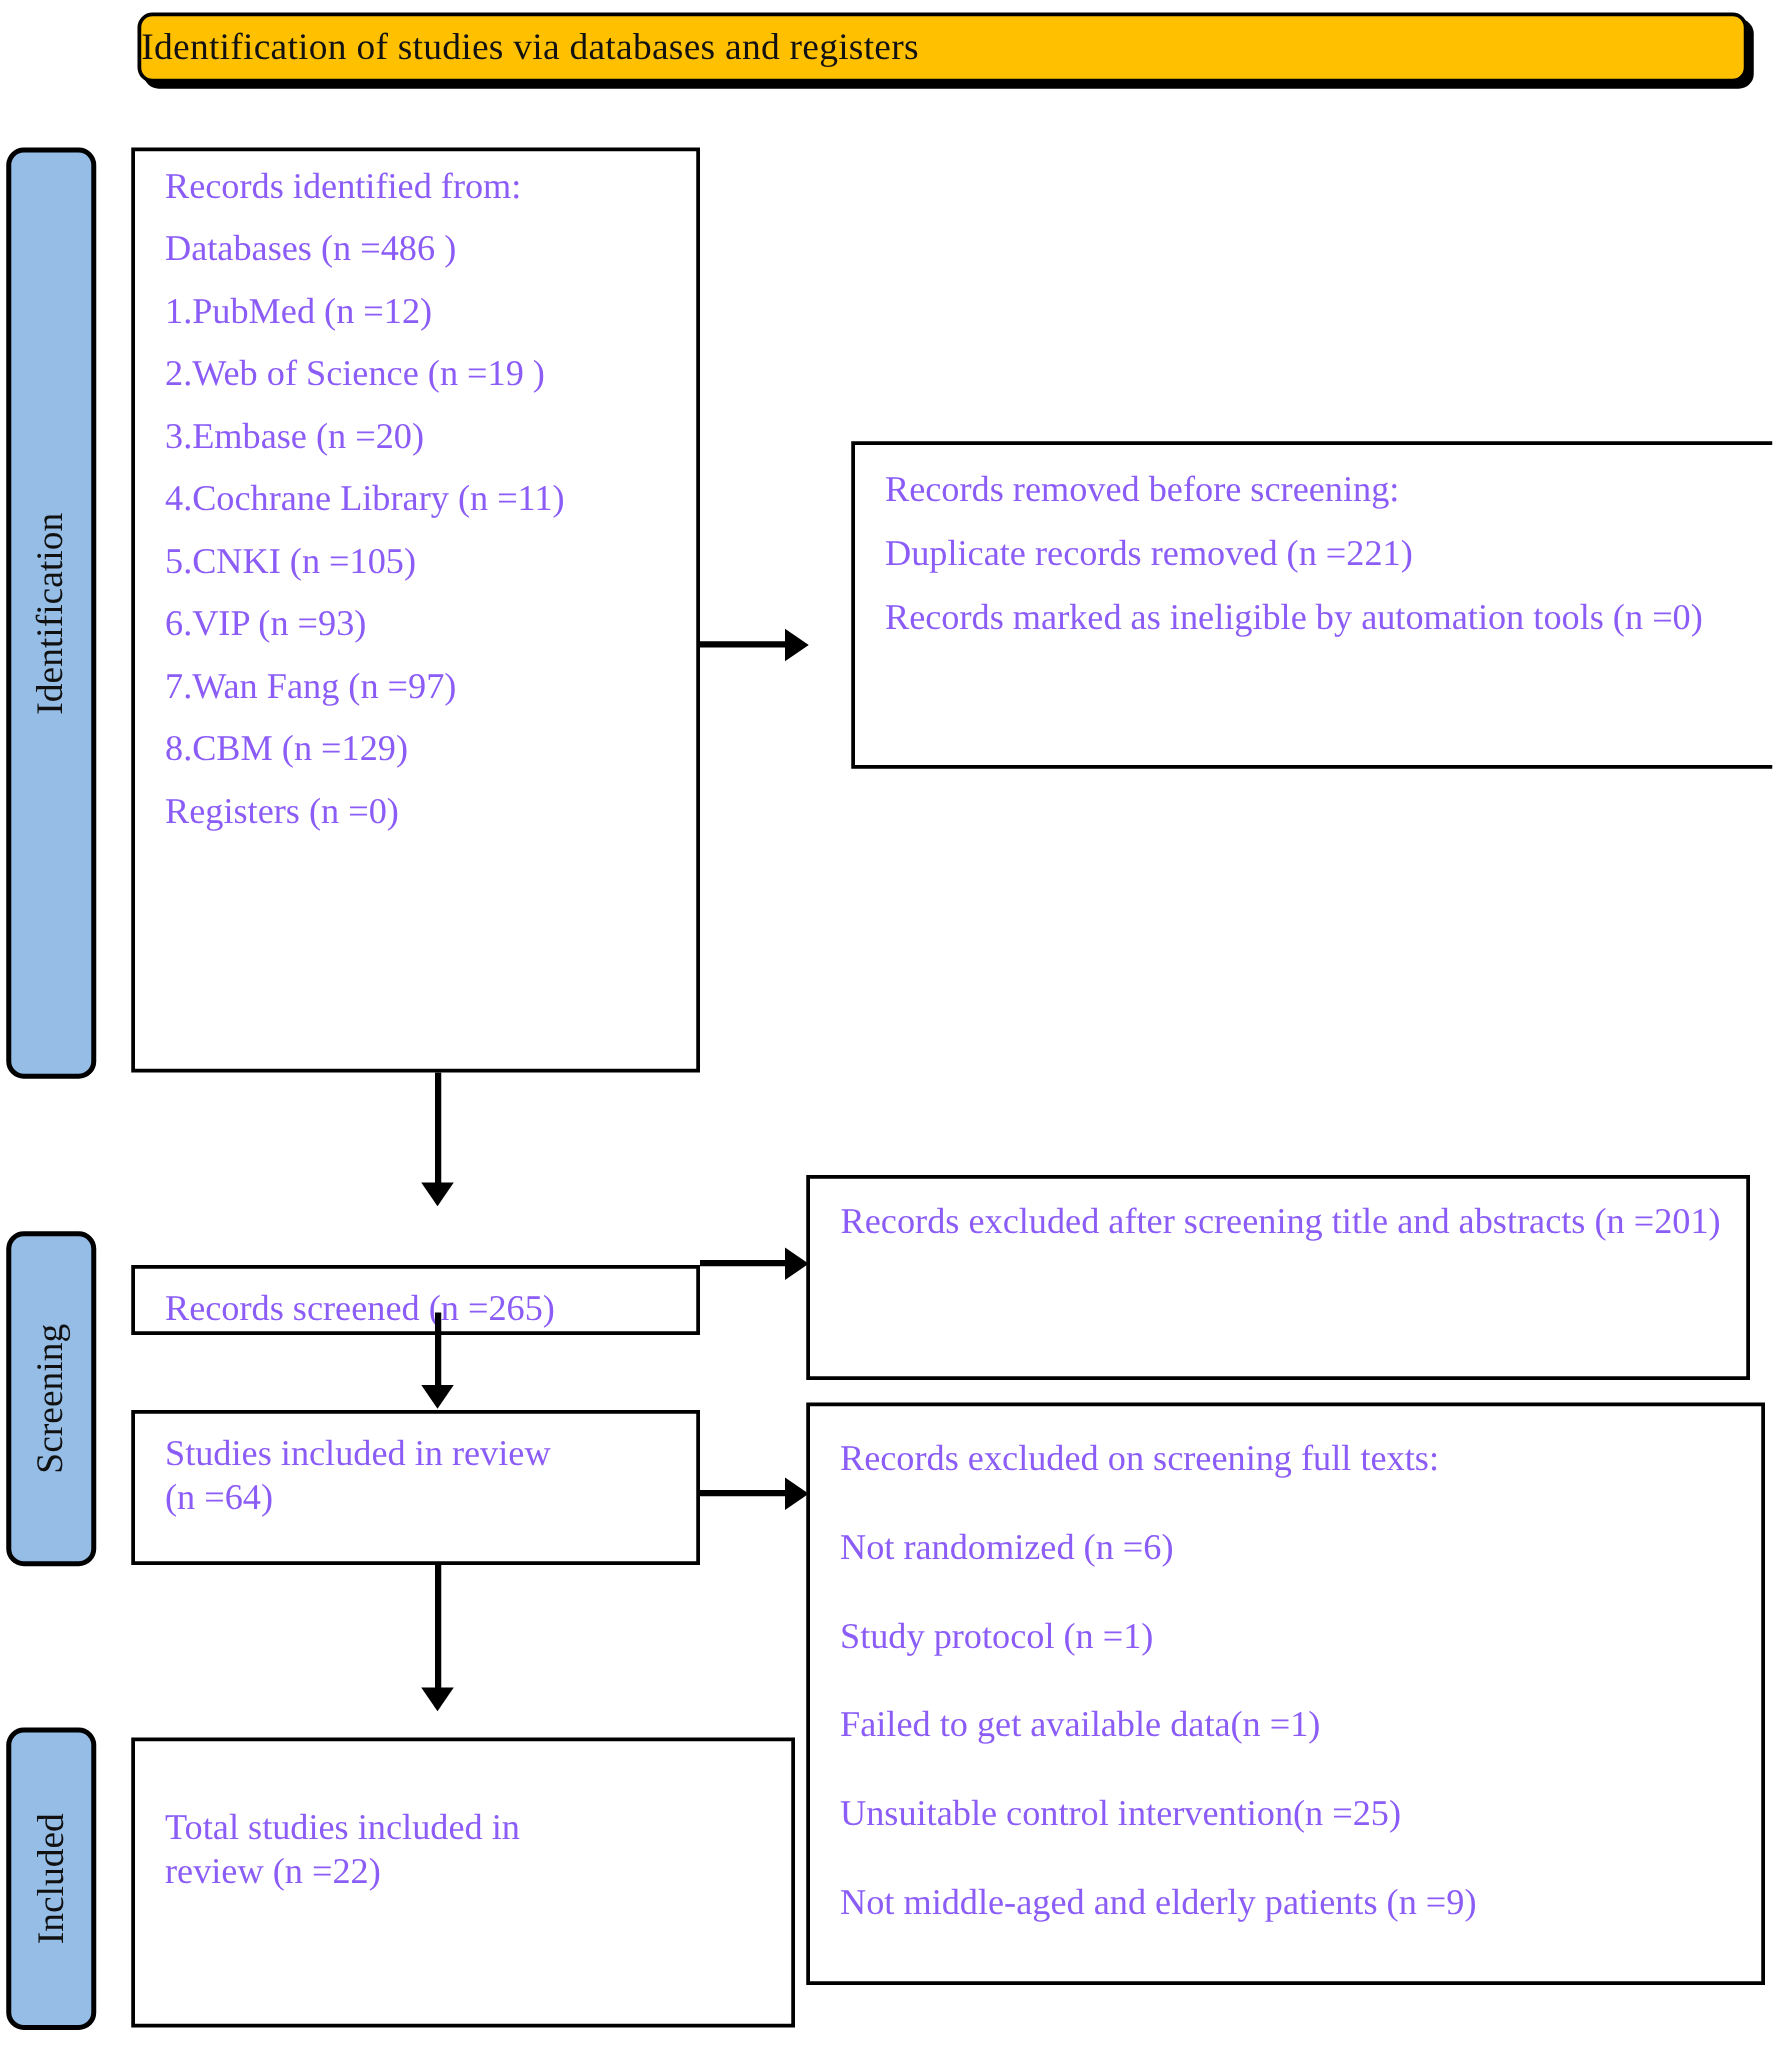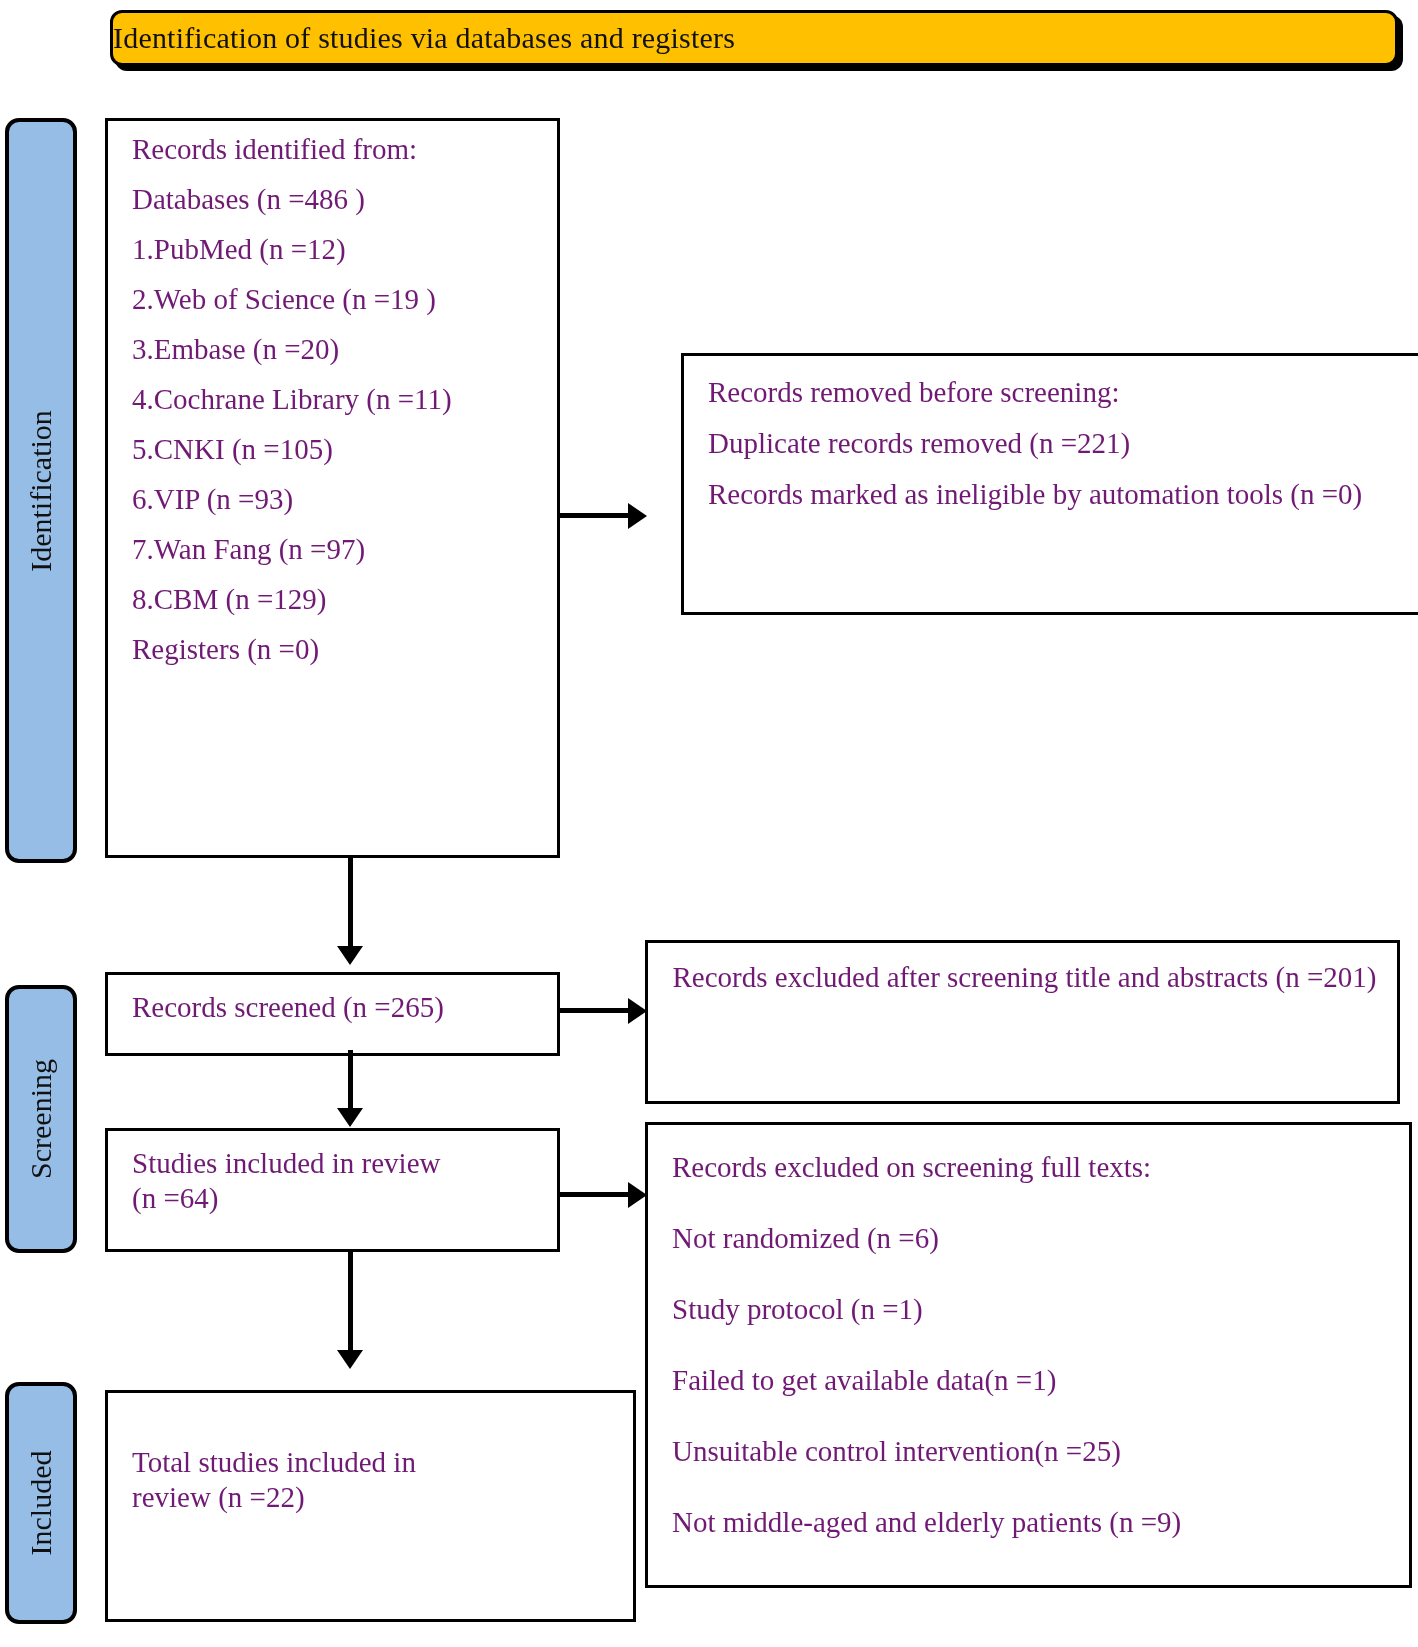--- a/index.html
+++ b/index.html
@@ -66,28 +66,28 @@
     position: absolute;
     background: #ffffff;
     border: 3px solid #000000;
     box-sizing: border-box;
     padding: 14px 20px 10px 24px;
   }
   .flow-box p {
     margin: 0 0 0 0;
     font-size: 29px;
     line-height: 1.0;
-    color: #701a75;
+    color: #8b5cf6;
   }
   .flow-box p + p { margin-top: 22px; }
   .flow-box p.tight + p.tight { margin-top: 6px; }
 
   #box-records-identified { left: 105px;  top: 118px;  width: 455px;  height: 740px; }
   #box-records-removed    { left: 681px;  top: 353px;  width: 763px;  height: 262px; padding-top:22px;}
-  #box-records-screened   { left: 105px;  top: 972px;  width: 455px;  height: 84px; padding-top: 18px;}
+  #box-records-screened   { left: 105px;  top: 1012px;  width: 455px;  height: 56px; padding-top: 18px;}
   #box-records-excluded-1 { left: 645px;  top: 940px;  width: 755px;  height: 164px; padding-top: 20px; text-align: center;}
   #box-studies-included   { left: 105px;  top: 1128px; width: 455px;  height: 124px; padding-top: 18px;}
   #box-records-excluded-2 { left: 645px;  top: 1122px; width: 767px;  height: 466px; padding-top: 28px;}
   #box-total-included     { left: 105px;  top: 1390px; width: 531px;  height: 232px; padding-top: 55px;}
 
   #box-records-identified p { margin-bottom: 0; }
   #box-records-identified p + p { margin-top: 21px; }
 
   #box-records-excluded-2 p + p { margin-top: 42px; }
 

